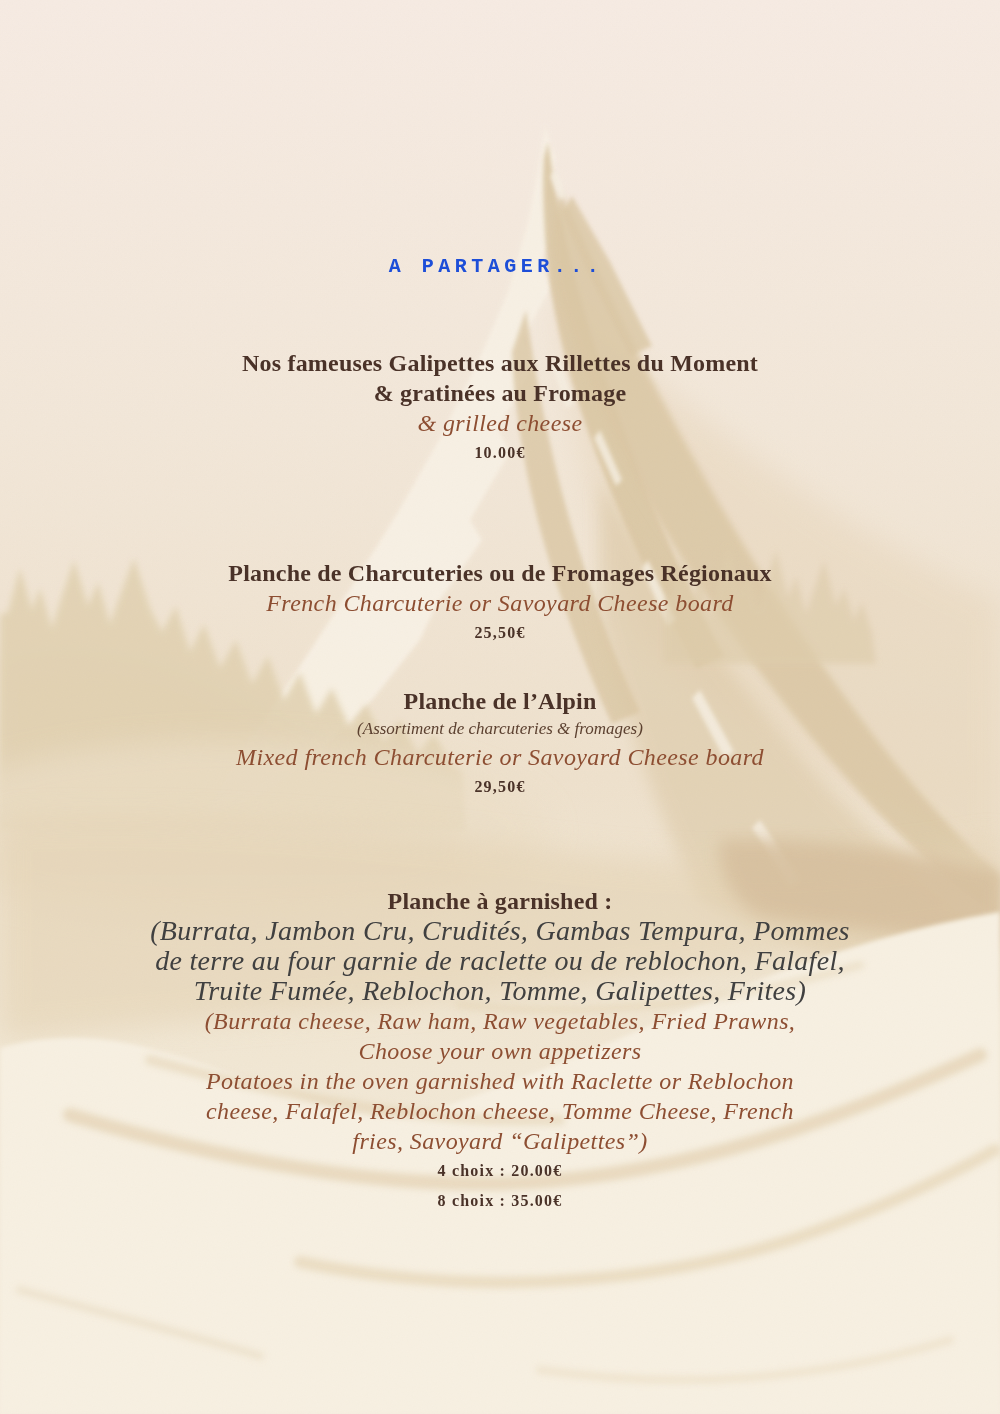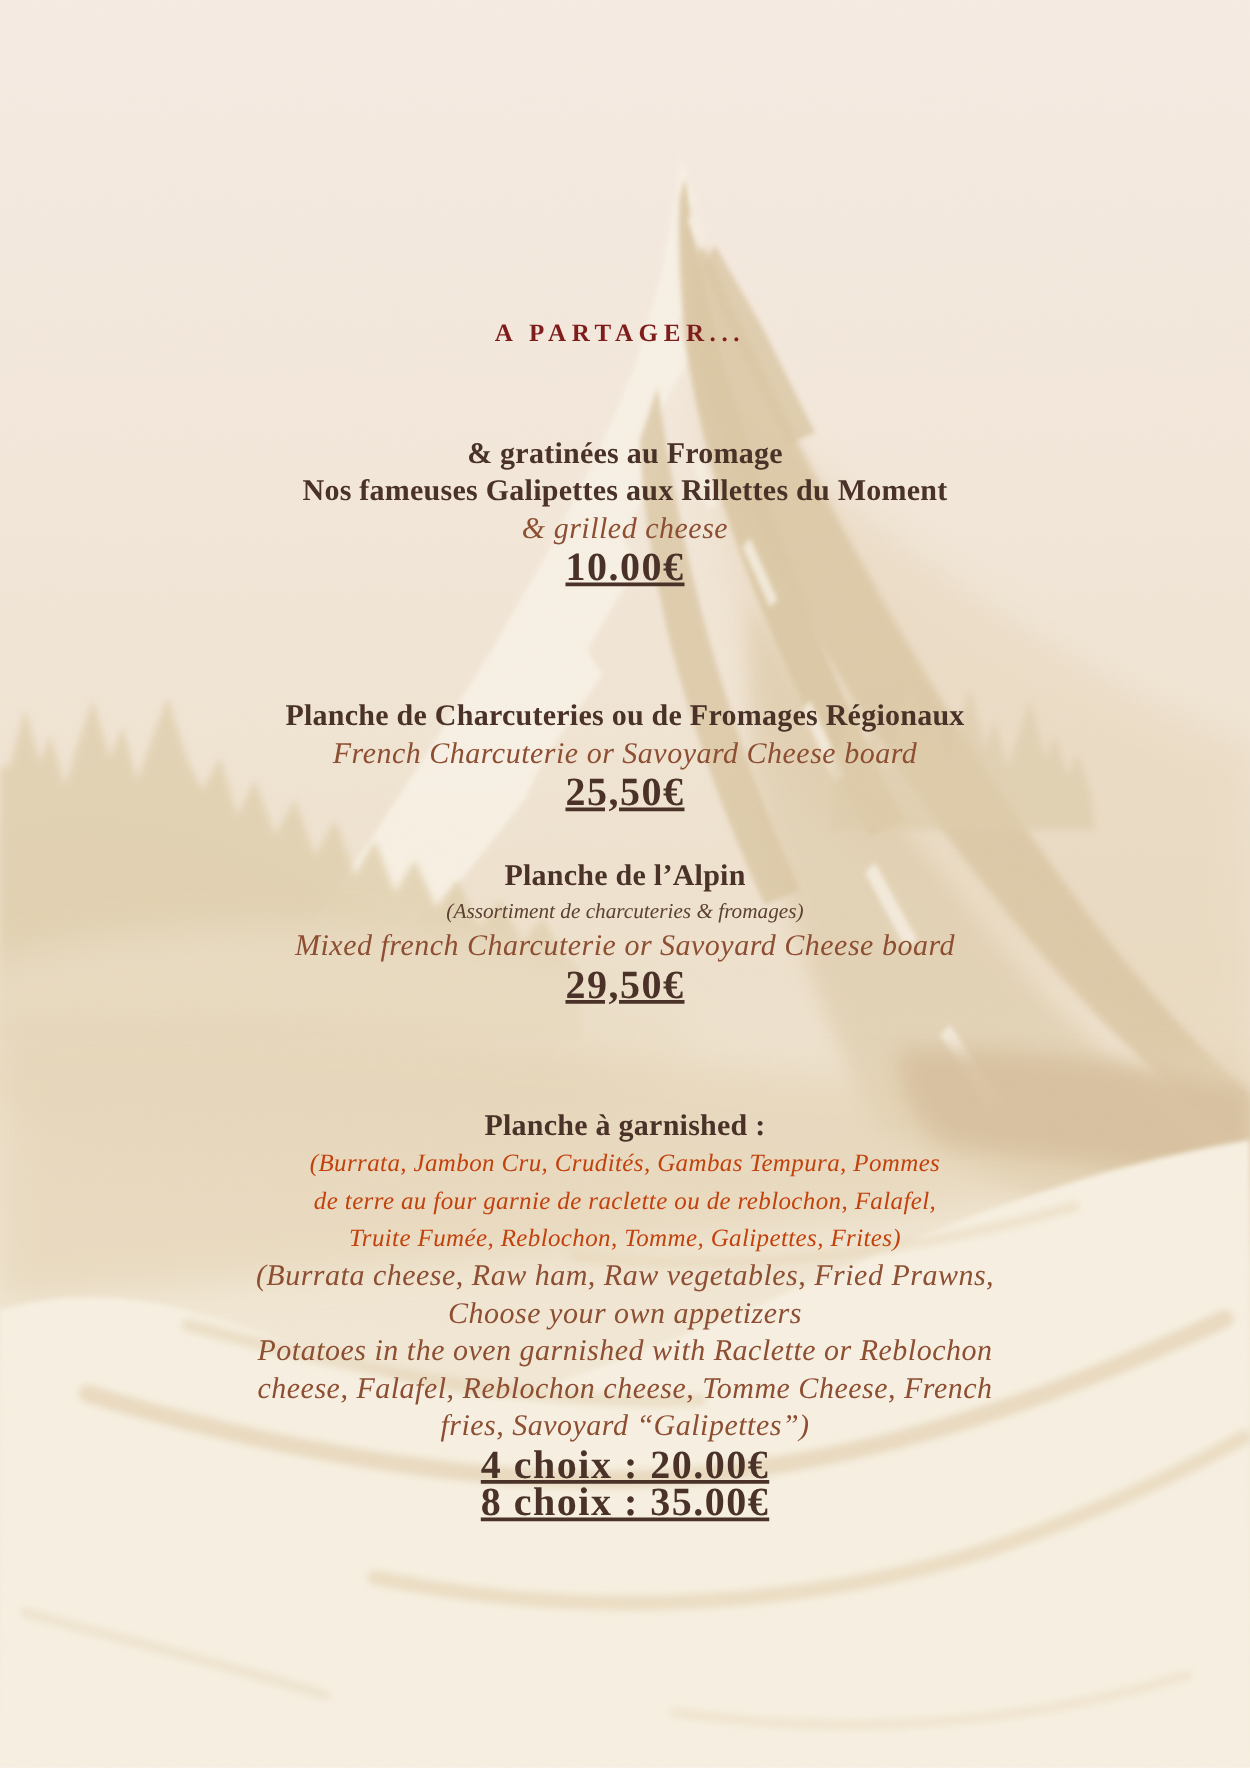--- a/index.html
+++ b/index.html
@@ -4,36 +4,36 @@
 <style>
   html,body { margin:0; padding:0; }
   .page {
     position:relative; width:1000px; height:1414px; overflow:hidden;
     background:#f4e9de;
     font-family:"Liberation Serif", serif;
   }
   .bg { position:absolute; left:0; top:0; width:1000px; height:1414px; display:block; }
   .section-title {
     position:absolute; top:252px; left:0; width:992px; margin:0;
-    text-align:center; font-family:Liberation Serif, serif;
+    text-align:center; font-family:Liberation Mono, monospace;
     font-weight:bold; font-size:20px; letter-spacing:4.5px;
-    color:#7f1d1d; line-height:30px;
+    color:#1d4ed8; line-height:30px;
   }
   .item { position:absolute; left:50px; width:900px; text-align:center; }
   .item-1 { top:348px; }
   .item-2 { top:558px; }
   .item-3 { top:686px; }
   .item-4 { top:886px; }
   .line { line-height:30px; white-space:nowrap; }
   .name  { font-weight:bold; font-size:24px; color:#4a3228; letter-spacing:0.2px; }
   .desc  { font-style:italic; font-size:24px; color:#8d4e32; letter-spacing:0.4px; }
   .sub   { font-style:italic; font-size:17px; color:#5c4130; }
   .sub .line { line-height:26px; }
-  .frlist{ font-style:italic; font-size:20px; color:#c2410c; letter-spacing:0.3px; }
-  .price { font-weight:bold; font-size:32px; color:#4a3228; letter-spacing:1.2px; line-height:30px;text-decoration:underline; }
+  .frlist{ font-style:italic; font-size:28px; color:#404040; letter-spacing:0.3px; }
+  .price { font-weight:bold; font-size:16px; color:#4a3228; letter-spacing:1.2px; line-height:30px; }
 </style>
 </head>
 <body>
 
 <div class="page">
 
   <svg class="bg" viewBox="0 0 1000 1414" preserveAspectRatio="none">
     <defs>
       <linearGradient id="bgGrad" x1="0" y1="0" x2="0" y2="1">
         <stop offset="0" stop-color="#f6ebe3"></stop>
@@ -124,22 +124,22 @@
       </g>
     </g>
 
     <rect width="1000" height="1414" filter="url(#grain)" opacity="0.5"></rect>
   </svg>
 
   <h1 class="section-title">A PARTAGER...</h1>
 
   <section class="item item-1">
     <div class="name">
+      <div class="line">Nos fameuses Galipettes aux Rillettes du Moment</div>
       <div class="line">&amp; gratinées au Fromage</div>
-      <div class="line">Nos fameuses Galipettes aux Rillettes du Moment</div>
     </div>
     <div class="desc">
       <div class="line">&amp; grilled cheese</div>
     </div>
     <div class="price">10.00€</div>
   </section>
 
   <section class="item item-2">
     <div class="name">
       <div class="line">Planche de Charcuteries ou de Fromages Régionaux</div>

